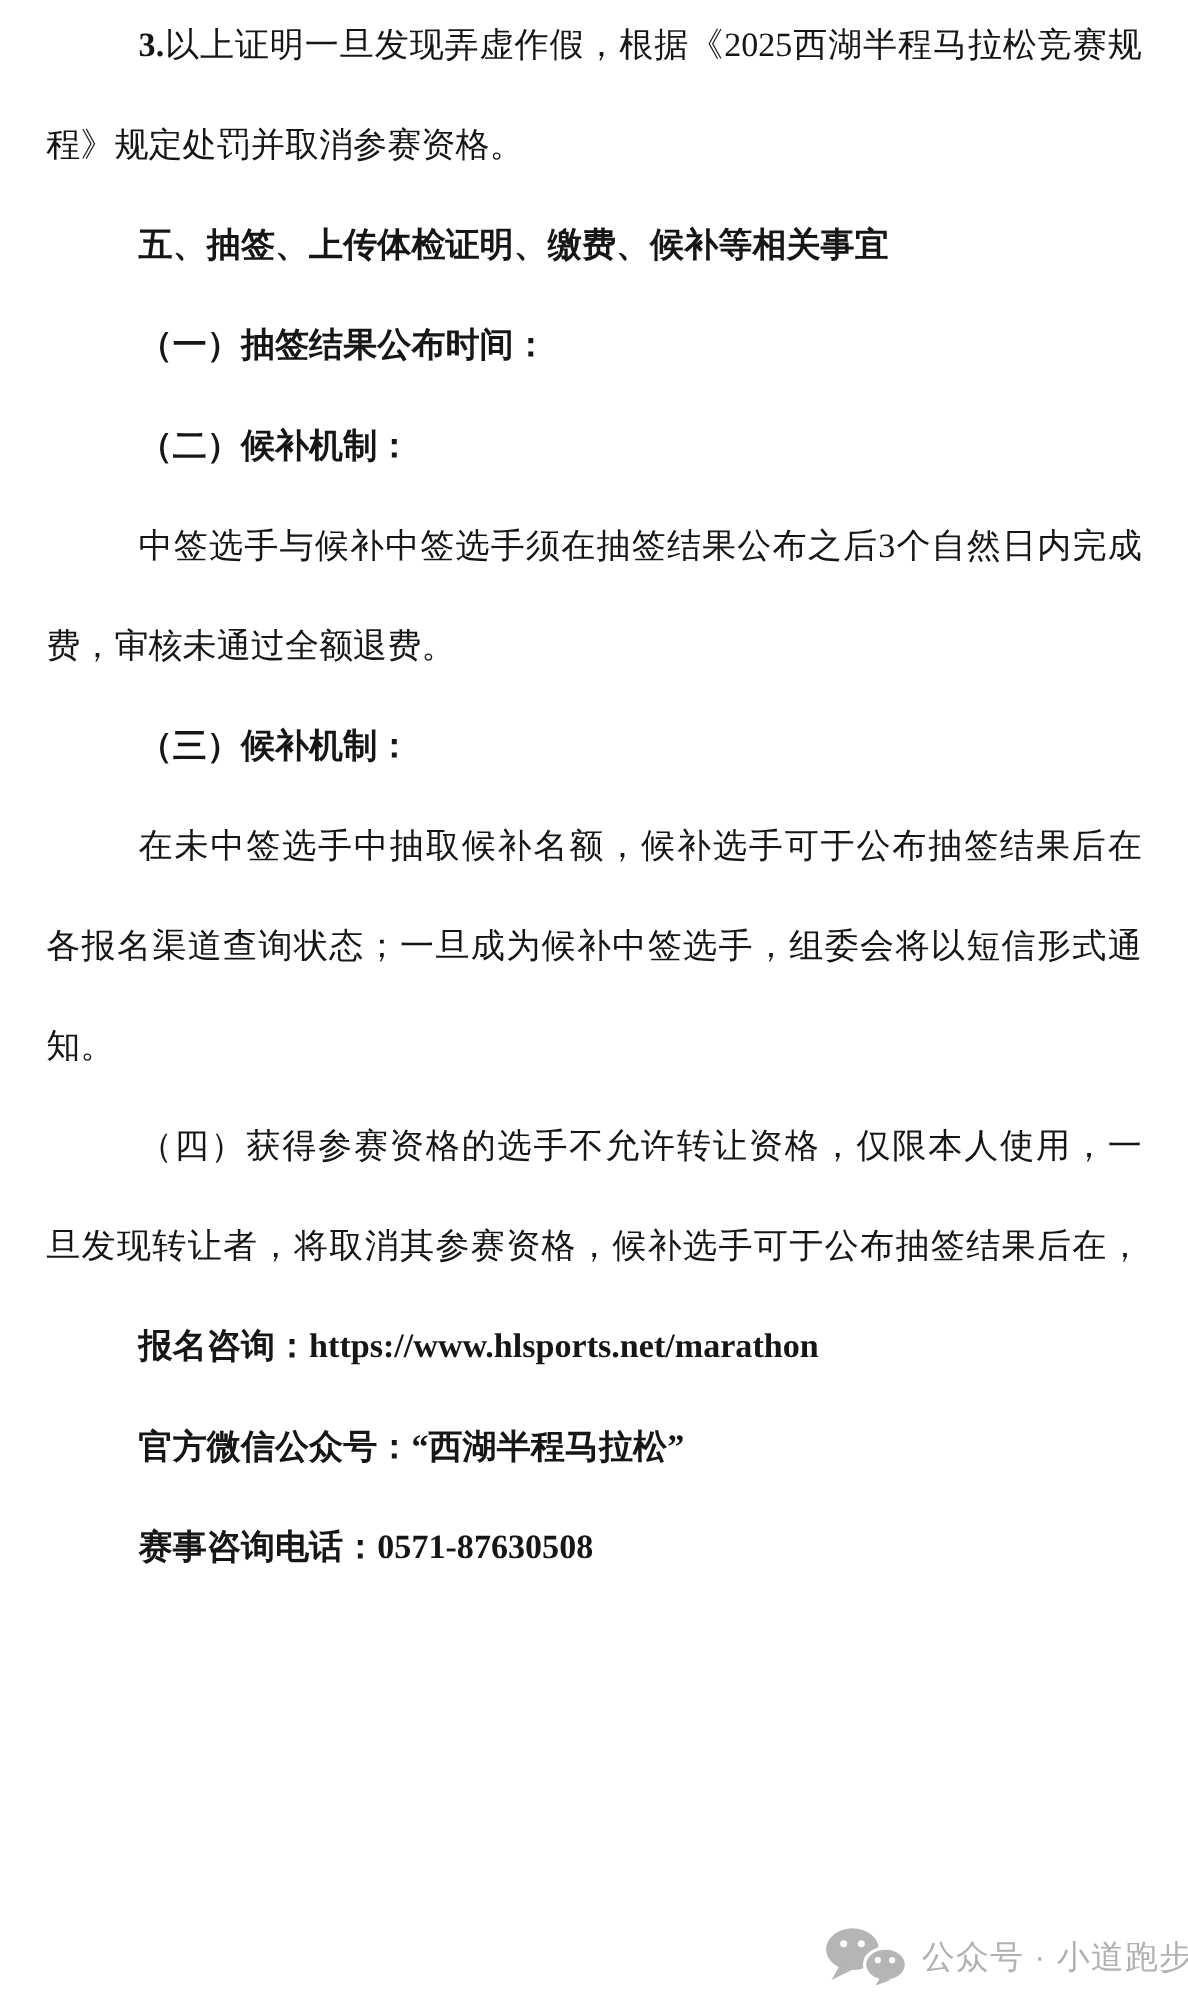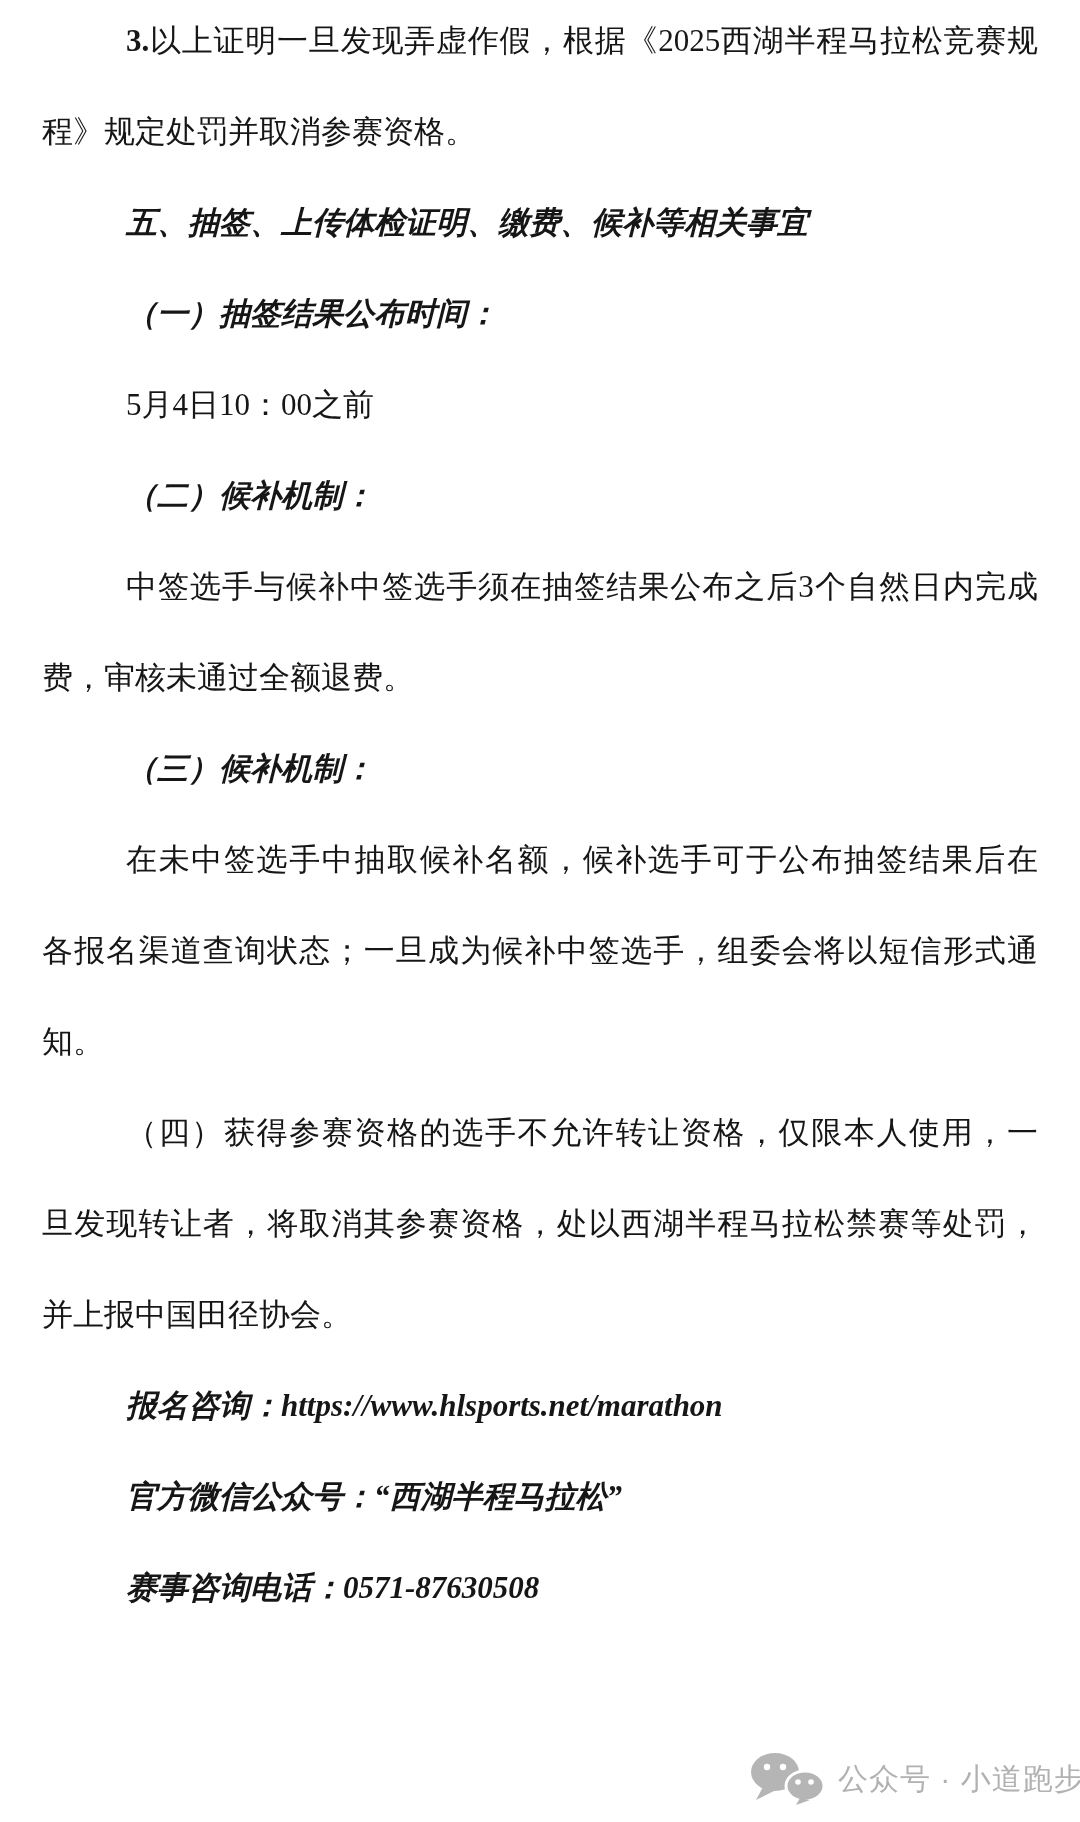--- a/index.html
+++ b/index.html
@@ -25,21 +25,21 @@
     height: 91px;
     line-height: 91px;
     font-size: 31px;
     white-space: pre-wrap;
   }
   .indent { text-indent: 84px; }
   .fill {
     text-align: justify;
     text-align-last: justify;
   }
-  .bold { font-weight: 700; font-style: italic; }
+  .bold { font-weight: 700; }
   .num  { font-weight: 700; }
   .watermark {
     position: absolute;
     left: 750px;
     top: 1752px;
     height: 54px;
     display: flex;
     align-items: center;
   }
   .watermark-label {
@@ -52,31 +52,29 @@
   }
 </style>
 </head>
 <body>
 
 <div class="doc">
   <div class="line indent fill"><span class="num">3.</span><span>以上证明一旦发现弄虚作假，根据《2025西湖半程马拉松竞赛规</span></div>
   <div class="line"><span>程》规定处罚并取消参赛资格。</span></div>
   <div class="line indent bold"><span>五、抽签、上传体检证明、缴费、候补等相关事宜</span></div>
   <div class="line indent bold"><span>（一）抽签结果公布时间：</span></div>
-  <div class="line indent"><span>5月4日10：00之前</span></div>
   <div class="line indent bold"><span>（二）候补机制：</span></div>
   <div class="line indent fill"><span>中签选手与候补中签选手须在抽签结果公布之后3个自然日内完成</span></div>
   <div class="line"><span>费，审核未通过全额退费。</span></div>
   <div class="line indent bold"><span>（三）候补机制：</span></div>
   <div class="line indent fill"><span>在未中签选手中抽取候补名额，候补选手可于公布抽签结果后在</span></div>
   <div class="line fill"><span>各报名渠道查询状态；一旦成为候补中签选手，组委会将以短信形式通</span></div>
   <div class="line"><span>知。</span></div>
   <div class="line indent fill"><span>（四）获得参赛资格的选手不允许转让资格，仅限本人使用，一</span></div>
-  <div class="line fill"><span>旦发现转让者，将取消其参赛资格，处以西湖半程马拉松禁赛等处罚，</span></div>
-  <div class="line"><span>并上报中国田径协会。</span></div>
+  <div class="line fill"><span>旦发现转让者，将取消其参赛资格，候补选手可于公布抽签结果后在，</span></div>
   <div class="line indent bold"><span>报名咨询：https://www.hlsports.net/marathon</span></div>
   <div class="line indent bold"><span>官方微信公众号：“西湖半程马拉松”</span></div>
   <div class="line indent bold"><span>赛事咨询电话：0571-87630508</span></div>
 </div>
 
 <div class="watermark">
   <svg width="76" height="54" viewBox="0 0 76 54" aria-hidden="true">
     <g fill="#b5b5b5">
       <ellipse cx="25" cy="20" rx="24" ry="19"></ellipse>
       <path d="M13 35 L6 48 L26 38 Z"></path>

